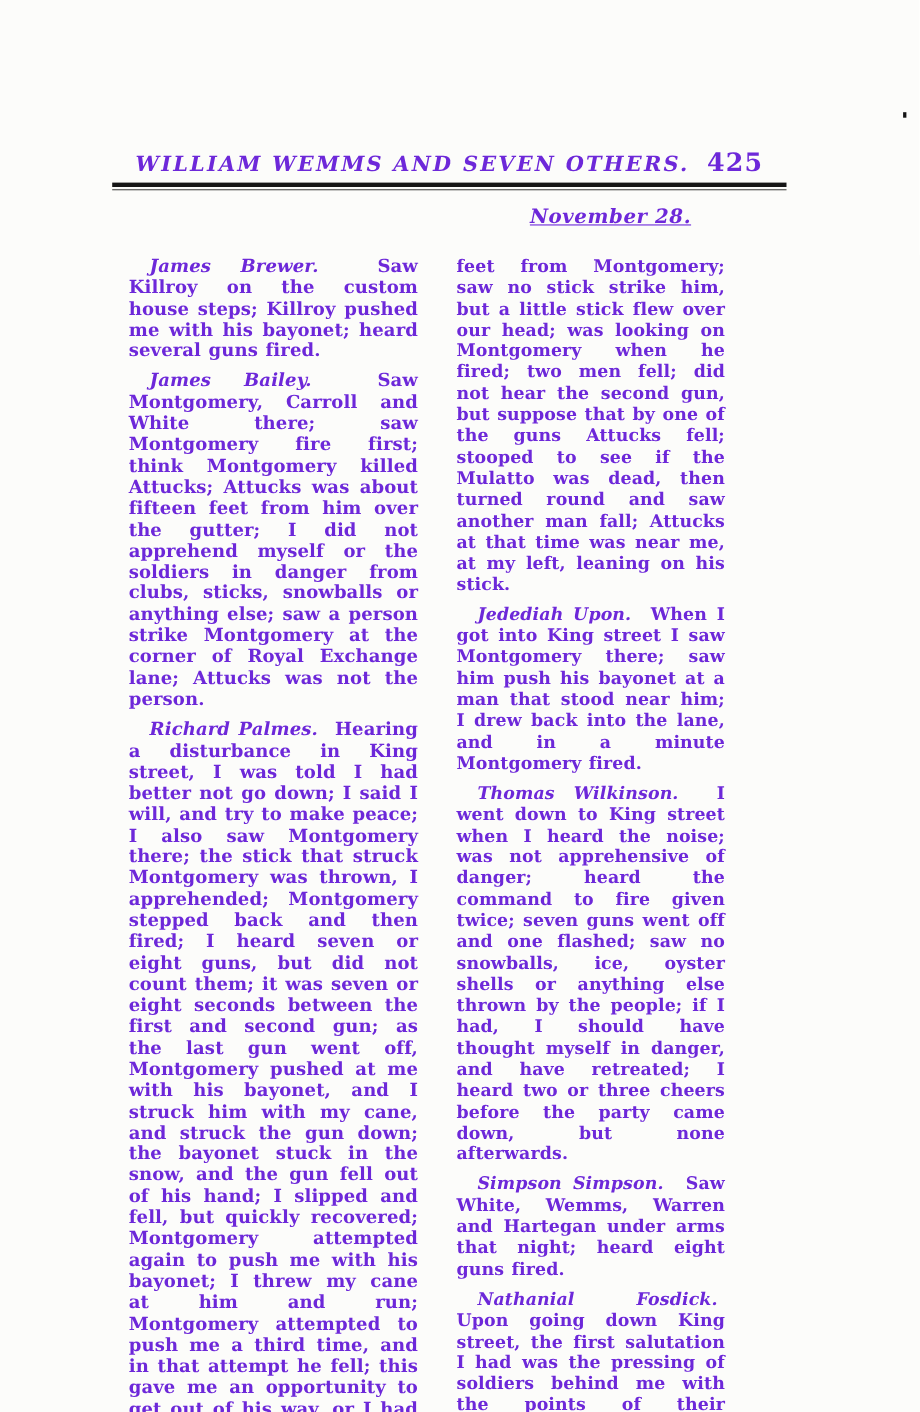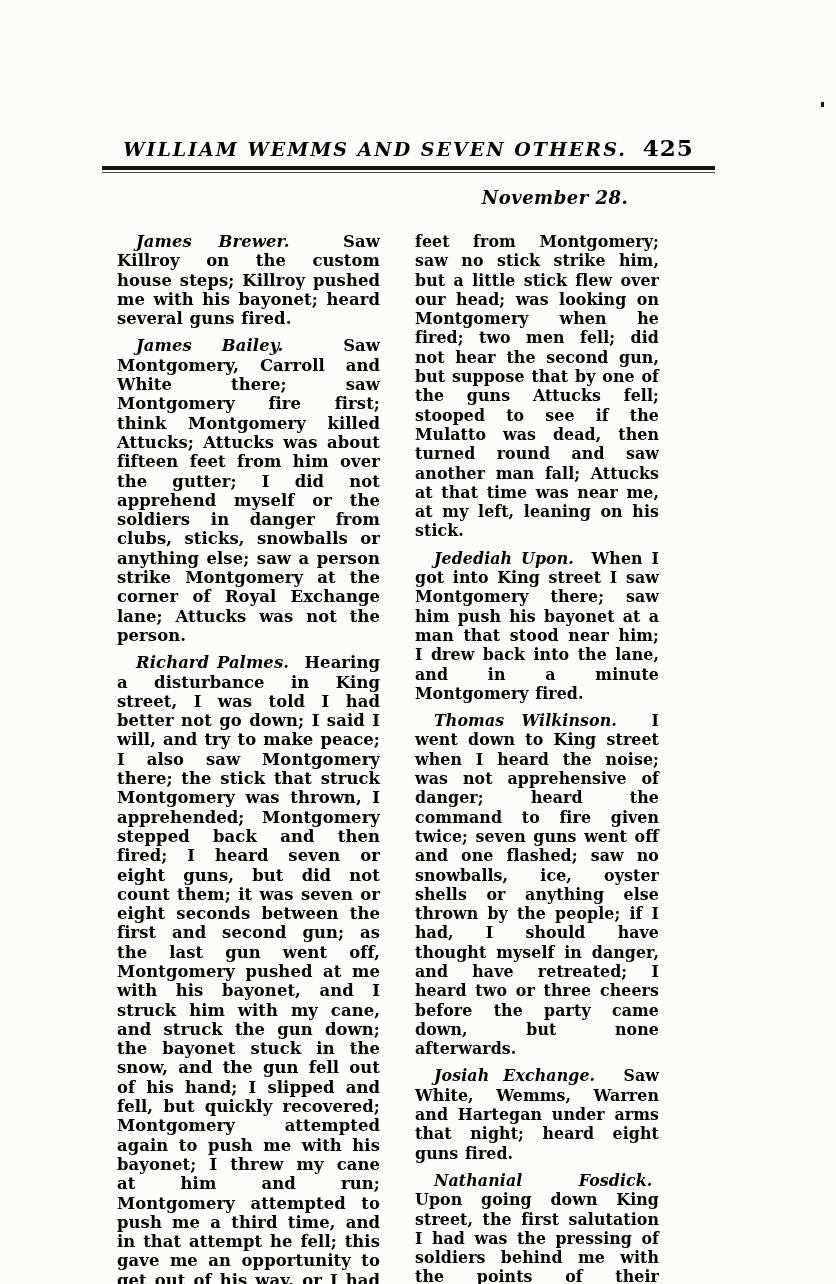--- a/index.html
+++ b/index.html
@@ -7,21 +7,21 @@
     padding: 0;
     background: #ffffff;
   }
   .page {
     position: relative;
     width: 836px;
     height: 1284px;
     background: #fcfcfa;
     overflow: hidden;
     font-family: "DejaVu Serif", "Liberation Serif", serif;
-    color: #000000;
+    color: #6d28d9;
   }
   .running-header {
     position: absolute;
     top: 134px;
     left: 102px;
     width: 613px;
     text-align: center;
     white-space: nowrap;
   }
   .running-title {
@@ -50,20 +50,21 @@
     top: 187px;
     left: 407px;
     width: 260px;
     text-align: center;
     padding-left: 36px;
     box-sizing: border-box;
     font-style: italic;
     font-weight: bold;
     font-size: 18px;
     letter-spacing: 0.5px;
+    text-decoration: underline;
   }
   .columns {
     position: absolute;
     top: 224px;
     left: 109px;
   }
   .col {
     position: absolute;
     top: 0;
     text-align: justify;
@@ -117,20 +118,20 @@
     <div class="col col-left">
         <p class="para"><span class="speaker">James Brewer.</span>&nbsp; Saw Killroy on the custom house steps; Killroy pushed me with his bayonet; heard several guns fired.</p>
         <p class="para"><span class="speaker">James Bailey.</span>&nbsp; Saw Montgomery, Carroll and White there; saw Montgomery fire first; think Montgomery killed Attucks; Attucks was about fifteen feet from him over the gutter; I did not apprehend myself or the soldiers in danger from clubs, sticks, snowballs or anything else; saw a person strike Montgomery at the corner of Royal Exchange lane; Attucks was not the person.</p>
         <p class="para"><span class="speaker">Richard Palmes.</span>&nbsp; Hearing a disturbance in King street, I was told I had better not go down; I said I will, and try to make peace; I also saw Montgomery there; the stick that struck Montgomery was thrown, I apprehended; Montgomery stepped back and then fired; I heard seven or eight guns, but did not count them; it was seven or eight seconds between the first and second gun; as the last gun went off, Montgomery pushed at me with his bayonet, and I struck him with my cane, and struck the gun down; the bayonet stuck in the snow, and the gun fell out of his hand; I slipped and fell, but quickly recovered; Montgomery attempted again to push me with his bayonet; I threw my cane at him and run; Montgomery attempted to push me a third time, and in that attempt he fell; this gave me an opportunity to get out of his way, or I had been run through the body.</p>
         <p class="para"><span class="speaker">Bass Danbrooke.</span>&nbsp; Saw there Hartegan, Montgomery and Carrol; I stood about ten or twelve</p>
       </div>
     <div class="col col-right">
         <p class="para cont">feet from Montgomery; saw no stick strike him, but a little stick flew over our head; was looking on Montgomery when he fired; two men fell; did not hear the second gun, but suppose that by one of the guns Attucks fell; stooped to see if the Mulatto was dead, then turned round and saw another man fall; Attucks at that time was near me, at my left, leaning on his stick.</p>
         <p class="para"><span class="speaker">Jedediah Upon.</span>&nbsp; When I got into King street I saw Montgomery there; saw him push his bayonet at a man that stood near him; I drew back into the lane, and in a minute Montgomery fired.</p>
         <p class="para"><span class="speaker">Thomas Wilkinson.</span>&nbsp; I went down to King street when I heard the noise; was not apprehensive of danger; heard the command to fire given twice; seven guns went off and one flashed; saw no snowballs, ice, oyster shells or anything else thrown by the people; if I had, I should have thought myself in danger, and have retreated; I heard two or three cheers before the party came down, but none afterwards.</p>
-        <p class="para"><span class="speaker">Josiah Exchange.</span>&nbsp; Saw White, Wemms, Warren and Hartegan under arms that night; heard eight guns fired.</p>
+        <p class="para"><span class="speaker">Simpson Simpson.</span>&nbsp; Saw White, Wemms, Warren and Hartegan under arms that night; heard eight guns fired.</p>
         <p class="para"><span class="speaker">Nathanial Fosdick.</span>&nbsp; Upon going down King street, the first salutation I had was the pressing of soldiers behind me with the points of their bayonets, crying out, “damn your blood, stand out of the way!” when the first gun was fired, the second man from the right pushed his bayonet at me, and wounded me in the breast; before this two dif-</p>
       </div>
   </div>
 
   <div class="ink-speck speck-1"></div>
 
 </div>
 
 </body></html>

